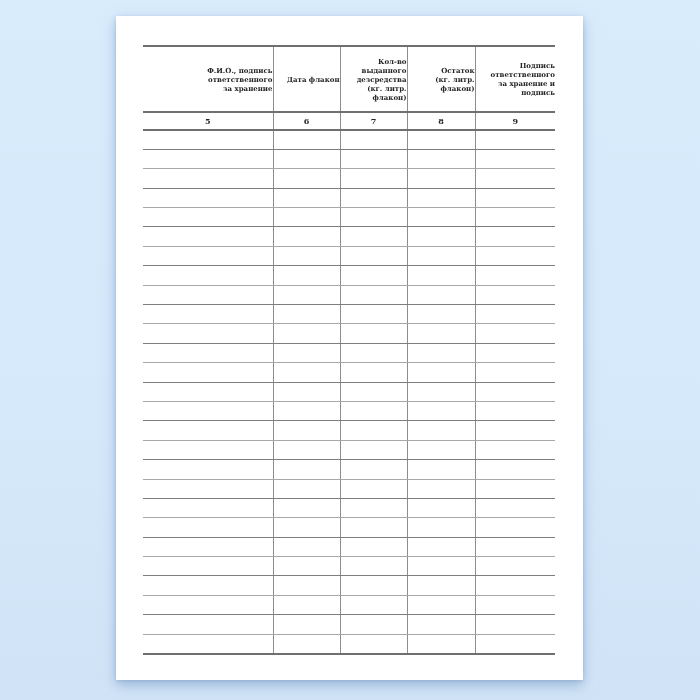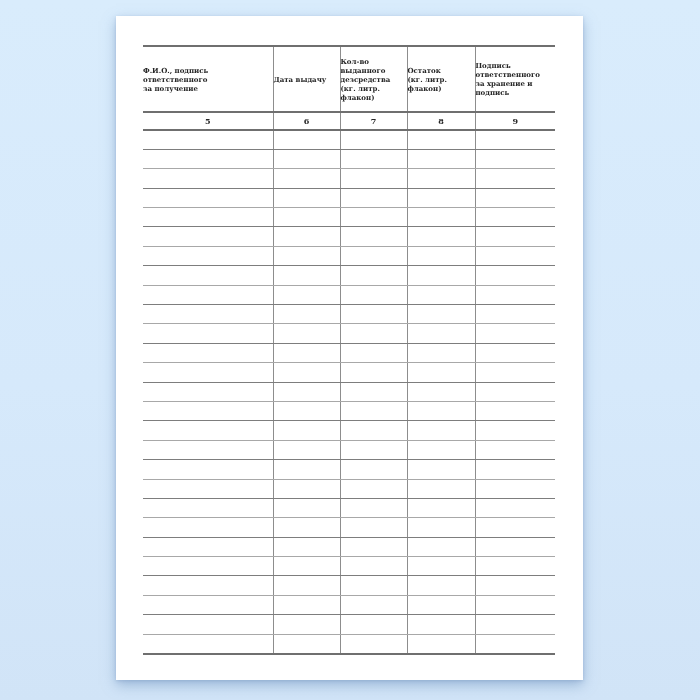--- a/index.html
+++ b/index.html
@@ -54,21 +54,21 @@
   .form-table td:last-child { border-right: none; }
 
   tr.header-row th {
     height: 64px;
     border-top: 2px solid #6f6f6f;
     border-bottom: 2px solid #6f6f6f;
     font-size: 7px;
     font-weight: 700;
     line-height: 9px;
     color: #262626;
-    text-align: left;
+    text-align: right;
     vertical-align: middle;
     white-space: pre-line;
   }
   tr.number-row td {
     height: 16px;
     border-bottom: 2px solid #6f6f6f;
     font-size: 8px;
     font-weight: 700;
     color: #262626;
     text-align: center;
@@ -88,22 +88,22 @@
       <colgroup>
         <col class="c1">
           <col class="c2">
           <col class="c3">
           <col class="c4">
           <col class="c5">
       </colgroup>
       <thead>
         <tr class="header-row">
           <th>Ф.И.О., подпись ответственного
-за получение</th>
-          <th>Дата выдачу</th>
+за хранение</th>
+          <th>Дата флакон</th>
           <th>Кол-во
 выданного
 дезсредства
 (кг. литр.
 флакон)</th>
           <th>Остаток
 (кг. литр.
 флакон)</th>
           <th>Подпись
 ответственного

